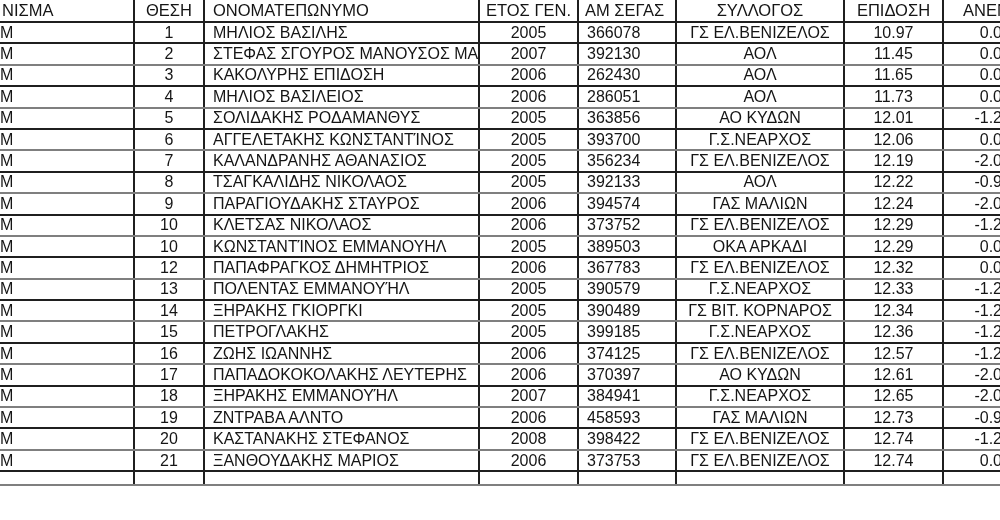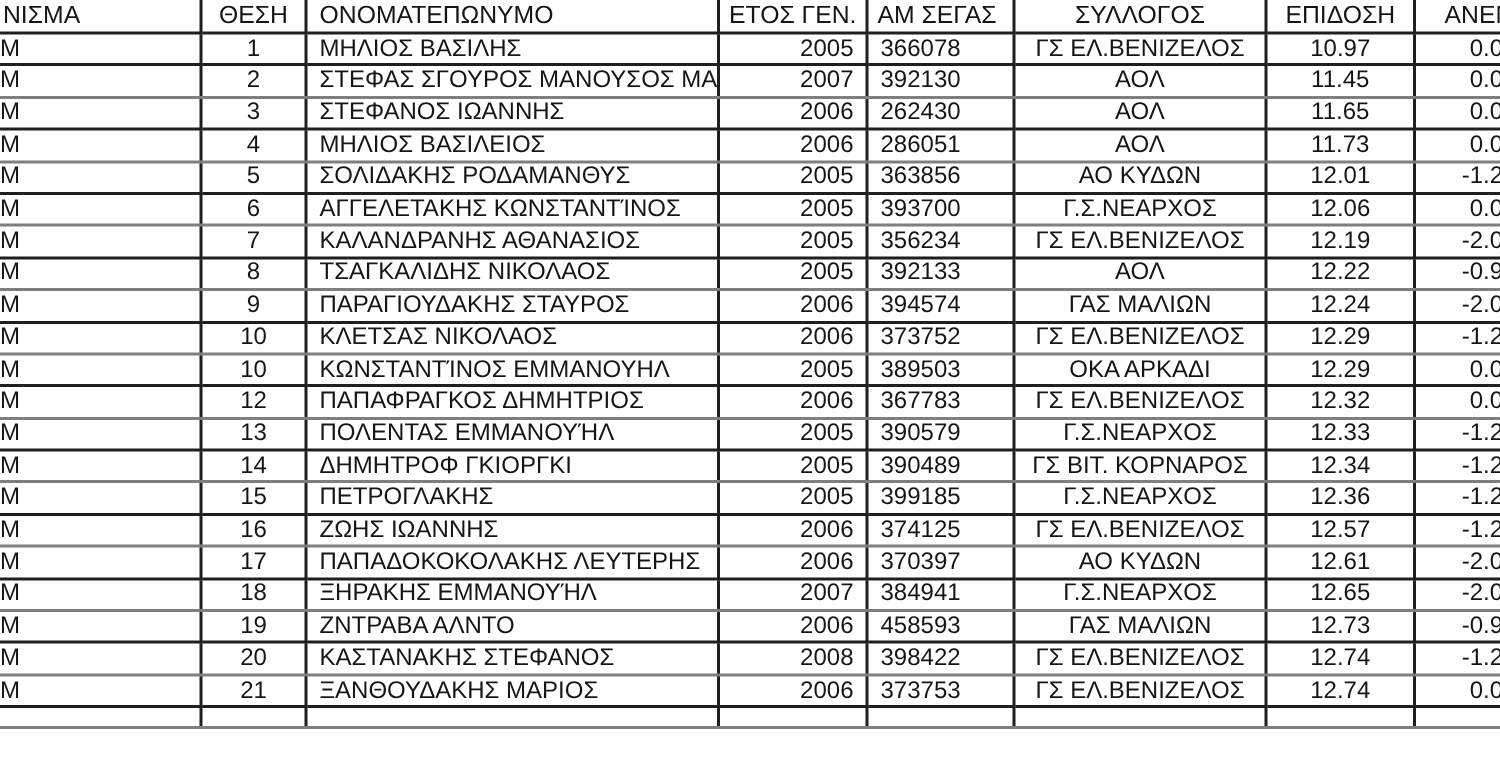--- a/index.html
+++ b/index.html
@@ -37,21 +37,21 @@
   
   tbody tr:nth-child(even) td { border-bottom-color: #7f7f7f; }
   tbody tr.partial td { height: 14px; }
 
   
   .c-event { text-align: left; }
   td.c-event { padding-left: 53px; }
   th.c-event { padding-left: 55px; }
   .c-position { text-align: center; }
   .c-name { text-align: left; padding-left: 8px; }
-  .c-year { text-align: right; }
+  .c-year { text-align: center; }
   th.c-year { text-align: left; padding-left: 6px; }
   .c-am_segas { text-align: left; }
   th.c-am_segas { text-align: left; padding-left: 6px; }
   .c-club { text-align: center; }
   .c-performance { text-align: center; }
   td.c-wind { text-align: right; padding-right: 58px; }
   th.c-wind { text-align: left; padding-left: 19px; }
 </style>
 </head>
 <body>
@@ -97,21 +97,21 @@
           <td class="c-name">ΣΤΕΦΑΣ ΣΓΟΥΡΟΣ ΜΑΝΟΥΣΟΣ ΜΑΡΙΟ</td>
           <td class="c-year">2007</td>
           <td class="c-am_segas">392130</td>
           <td class="c-club">ΑΟΛ</td>
           <td class="c-performance">11.45</td>
           <td class="c-wind">0.0</td>
         </tr>
         <tr>
           <td class="c-event">Μ</td>
           <td class="c-position">3</td>
-          <td class="c-name">ΣΤΕΦΑΝΟΣ ΙΩΑΝΝΗΣ</td>
+          <td class="c-name">ΚΑΚΟΛΥΡΗΣ ΕΠΙΔΟΣΗ</td>
           <td class="c-year">2006</td>
           <td class="c-am_segas">262430</td>
           <td class="c-club">ΑΟΛ</td>
           <td class="c-performance">11.65</td>
           <td class="c-wind">0.0</td>
         </tr>
         <tr>
           <td class="c-event">Μ</td>
           <td class="c-position">4</td>
           <td class="c-name">ΜΗΛΙΟΣ ΒΑΣΙΛΕΙΟΣ</td>
@@ -207,21 +207,21 @@
           <td class="c-name">ΠΟΛΕΝΤΑΣ ΕΜΜΑΝΟΥΉΛ</td>
           <td class="c-year">2005</td>
           <td class="c-am_segas">390579</td>
           <td class="c-club">Γ.Σ.ΝΕΑΡΧΟΣ</td>
           <td class="c-performance">12.33</td>
           <td class="c-wind">-1.2</td>
         </tr>
         <tr>
           <td class="c-event">Μ</td>
           <td class="c-position">14</td>
-          <td class="c-name">ΔΗΜΗΤΡΟΦ ΓΚΙΟΡΓΚΙ</td>
+          <td class="c-name">ΞΗΡΑΚΗΣ ΓΚΙΟΡΓΚΙ</td>
           <td class="c-year">2005</td>
           <td class="c-am_segas">390489</td>
           <td class="c-club">ΓΣ ΒΙΤ. ΚΟΡΝΑΡΟΣ</td>
           <td class="c-performance">12.34</td>
           <td class="c-wind">-1.2</td>
         </tr>
         <tr>
           <td class="c-event">Μ</td>
           <td class="c-position">15</td>
           <td class="c-name">ΠΕΤΡΟΓΛΑΚΗΣ</td>

